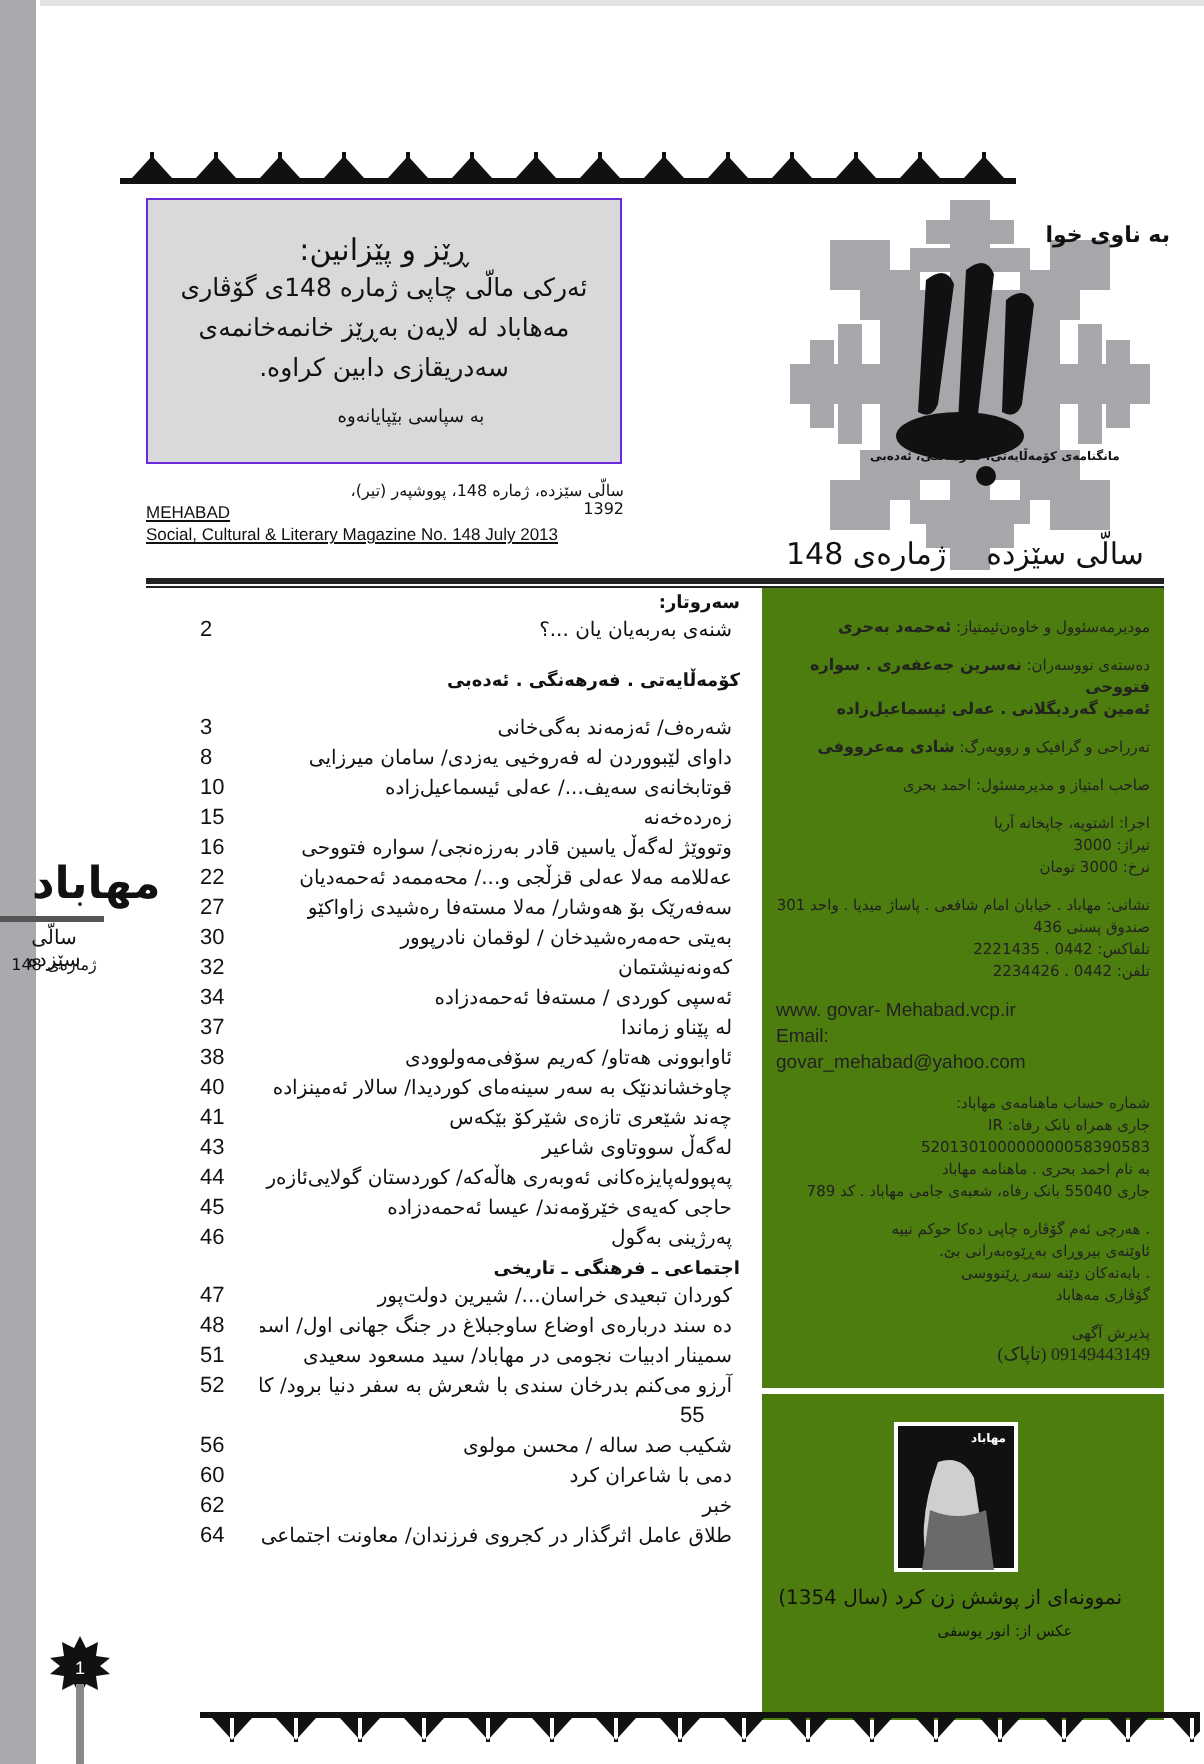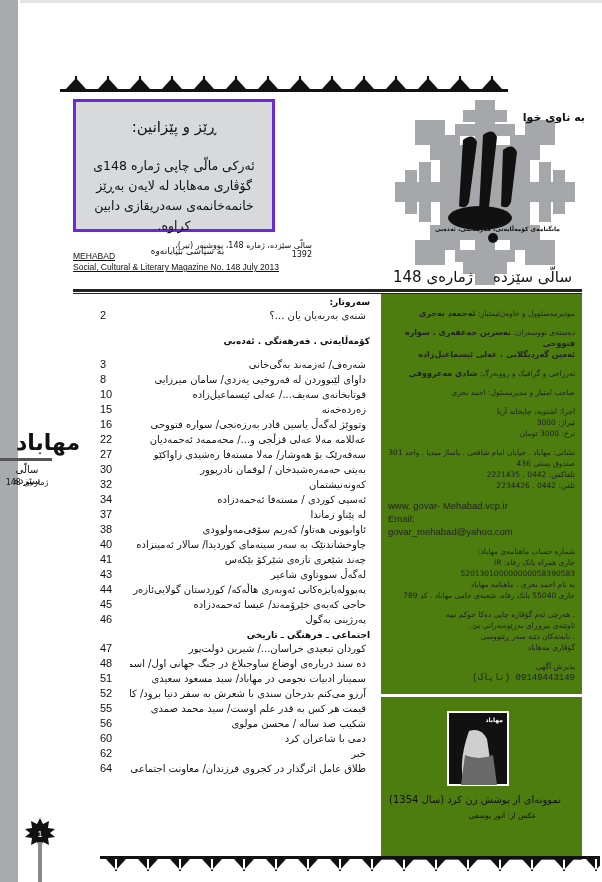--- a/index.html
+++ b/index.html
@@ -6,43 +6,43 @@
   body { width: 602px; height: 882px; background: #ffffff; position: relative; overflow: hidden; font-family: "DejaVu Sans", sans-serif; color: #111; }
   .topbar { position: absolute; left: 0; top: 0; width: 602px; height: 3px; background: #e4e4e4; }
   .leftstrip { position: absolute; left: 0; top: 0; width: 18px; height: 882px; background: #a9aaad; }
   .leftstrip-white { position: absolute; left: 18px; top: 0; width: 2px; height: 882px; background: #fff; }
   .border-row { position: absolute; left: 60px; width: 448px; height: 16px; }
   .border-top { top: 76px; }
   .border-bottom { top: 856px; left: 100px; width: 500px; }
   .border-row svg { width: 100%; height: 100%; display: block; }
 
   
-  .thanks-box { position: absolute; left: 73px; top: 99px; width: 202px; height: 133px; background: #d8d9db; border: 3px solid #6d28d9; direction: rtl; text-align: center; padding-top: 16px; }
+  .thanks-box { position: absolute; left: 73px; top: 99px; width: 238px; height: 133px; background: #d8d9db; border: 1px solid #6d28d9; direction: rtl; text-align: center; padding-top: 16px; }
   .thanks-title { font-family: "DejaVu Sans", sans-serif; font-size: 15px; font-weight: normal; }
-  .thanks-body { font-size: 12.5px; margin-top: 20px; line-height: 20px; padding: 0 4px; }
+  .thanks-body { font-size: 12.5px; margin-top: 0; line-height: 20px; padding: 0 4px; }
   .thanks-sign { font-size: 9px; margin-top: 10px; padding-left: 27px; }
 
   .issue-line { position: absolute; left: 172px; top: 241px; width: 140px; font-size: 8px; direction: rtl; text-align: right; }
   .mehabad-en { position: absolute; left: 73px; top: 251px; font-family: "Liberation Sans", sans-serif; font-size: 8.5px; line-height: 11px; text-decoration: underline; }
 
   
   .logo-area { position: absolute; left: 375px; top: 100px; width: 227px; height: 195px; }
   .bismillah { position: absolute; right: 17px; top: 11px; font-size: 11px; font-weight: bold; direction: rtl; }
   .star { position: absolute; left: 10px; top: 0; width: 200px; height: 185px; }
   .logo-caption { position: absolute; left: 60px; top: 125px; font-size: 6px; font-weight: bold; direction: rtl; }
   .issue-no { position: absolute; left: 18px; top: 168px; font-size: 15px; direction: rtl; }
   .year-label { position: absolute; right: 30px; top: 168px; font-size: 15px; direction: rtl; }
 
   .double-rule { position: absolute; left: 73px; width: 509px; top: 289px; height: 5px; border-top: 3px solid #222; border-bottom: 1px solid #222; }
 
   
   .panel { position: absolute; left: 381px; top: 294px; width: 201px; height: 566px; background: #4d7c0f; direction: rtl; text-align: right; padding: 0 7px; font-size: 7.5px; line-height: 11px; color: #222; }
   .panel p { margin-bottom: 8px; }
   .panel b { font-size: 8px; }
-  .panel .num { font-family: Liberation Mono, monospace; font-size: 9px; }
+  .panel .num { font-family: Liberation Serif, serif; font-size: 9px; }
   .panel .ltr { direction: ltr; text-align: left; font-family: "Liberation Sans", sans-serif; font-size: 9.5px; line-height: 13px; }
   .panel-split { position: absolute; left: 381px; width: 201px; top: 694px; height: 3px; background: #fff; }
   .thumb { position: absolute; left: 447px; top: 711px; width: 62px; height: 75px; background: #111; border: 2px solid #fff; }
   .thumb-title { position: absolute; right: 4px; top: 3px; font-size: 6px; color: #fff; font-weight: bold; direction: rtl; }
   .thumb svg { position: absolute; left: 0; top: 12px; width: 58px; height: 60px; }
   .caption1 { position: absolute; left: 381px; width: 180px; top: 794px; text-align: right; font-size: 10px; direction: rtl; }
   .caption2 { position: absolute; left: 402px; width: 201px; top: 811px; text-align: center; font-size: 7.5px; direction: rtl; }
 
   
   .toc { position: absolute; left: 100px; top: 296px; width: 270px; direction: rtl; }
@@ -273,21 +273,20 @@
     </div>
     <div class="toc-row">
       <span class="toc-title">سمینار ادبیات نجومی در مهاباد/ سید مسعود سعیدی</span>
       <span class="toc-num">51</span>
     </div>
     <div class="toc-row">
       <span class="toc-title">آرزو می‌کنم بدرخان سندی با شعرش به سفر دنیا برود/ کاوه خضری</span>
       <span class="toc-num">52</span>
     </div>
     <div class="toc-row">
-      <span class="toc-title">قیمت هر کس به قدر علم اوست/ سید محمد صمدی</span>
       <span class="toc-num">55</span>
     </div>
     <div class="toc-row">
       <span class="toc-title">شکیب صد ساله / محسن مولوی</span>
       <span class="toc-num">56</span>
     </div>
     <div class="toc-row">
       <span class="toc-title">دمی با شاعران کرد</span>
       <span class="toc-num">60</span>
     </div>

